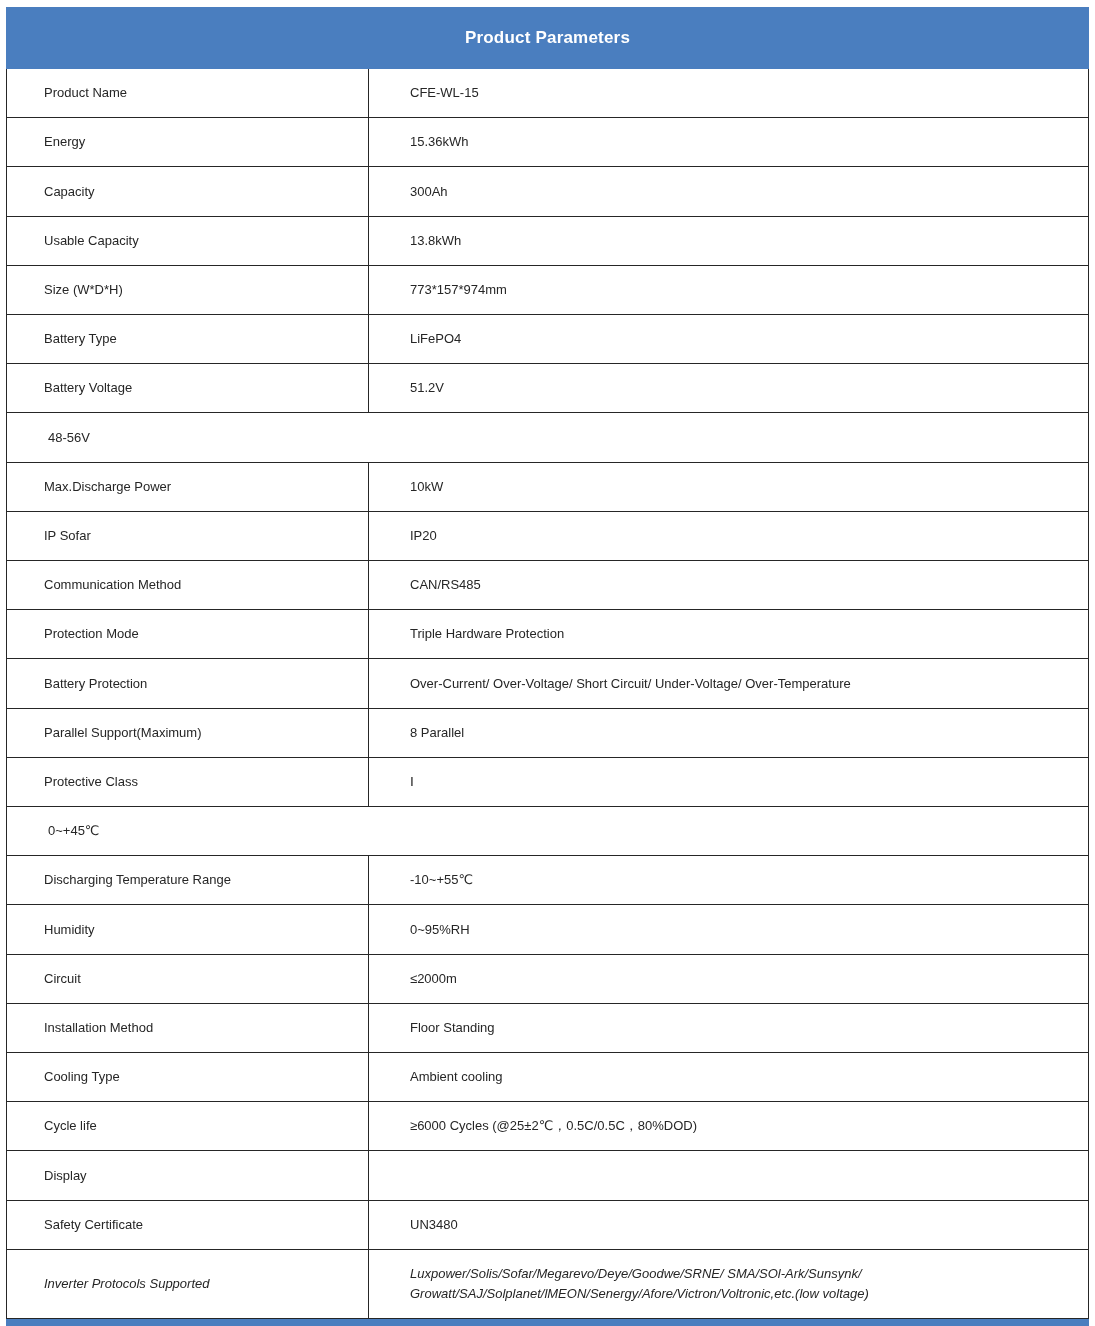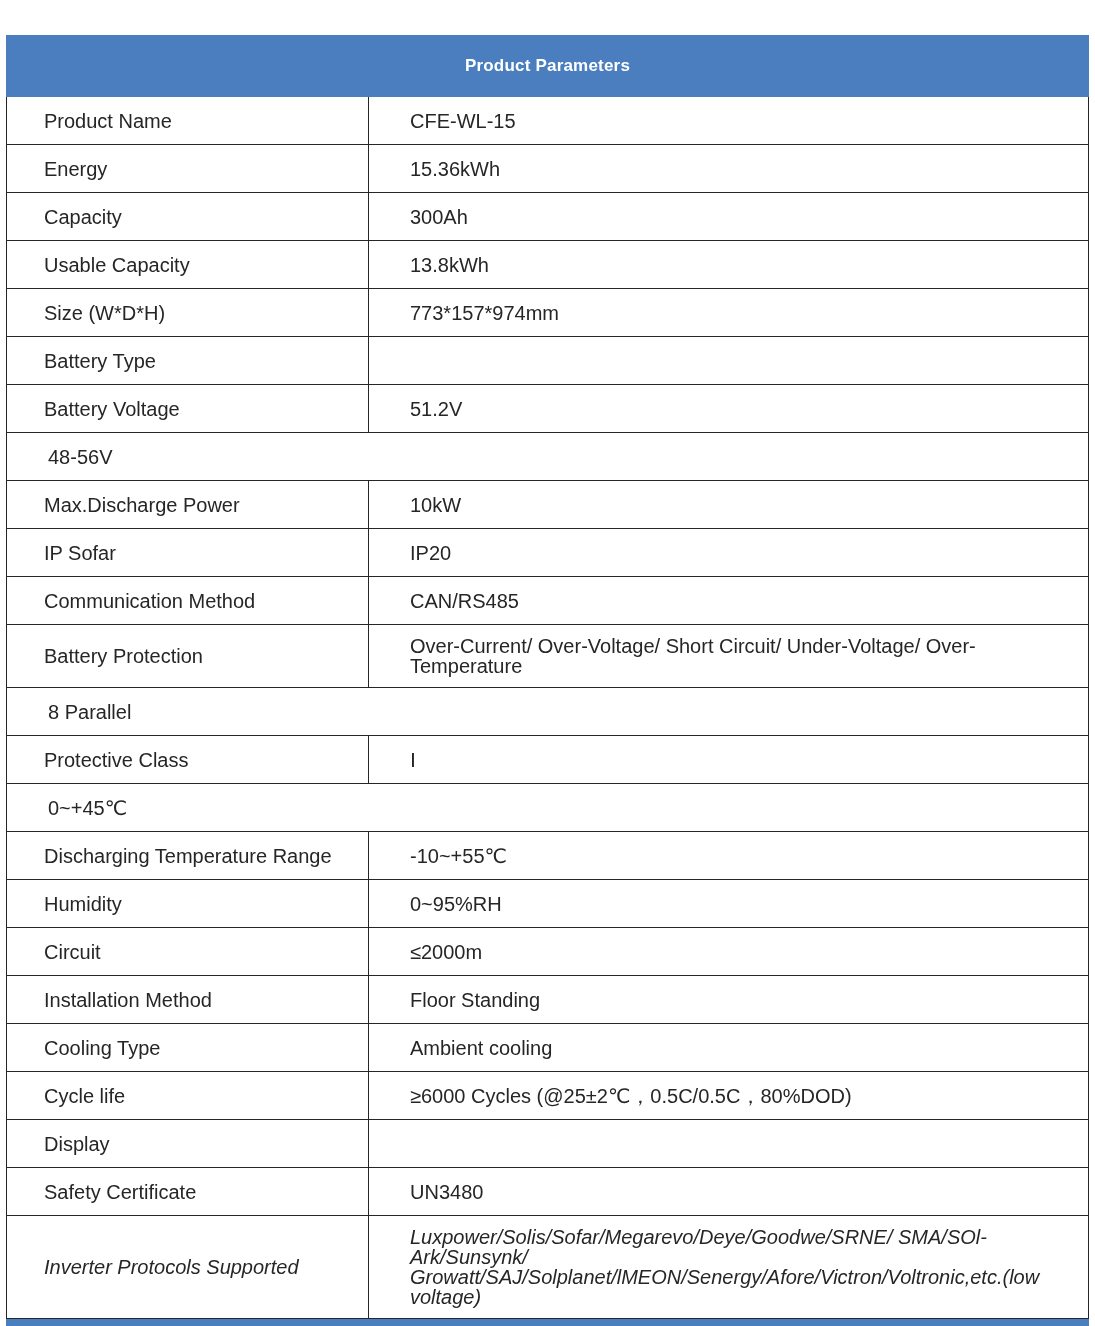--- a/index.html
+++ b/index.html
@@ -17,21 +17,20 @@
     display: flex;
     flex-direction: column;
   }
   .header-bar {
     height: 62px;
     background: #4a7ebf; 
     display: flex;
     align-items: center;
     justify-content: center;
     flex: 0 0 auto;
-    margin-top: 28px;
   }
   .header-title {
     color: #ffffff;
     font-size: 17px;
     font-weight: bold;
     letter-spacing: 0.2px;
   }
   .param-table {
     flex: 1 1 auto;
     border: 1px solid #262626;
@@ -46,21 +45,21 @@
     min-height: 48px;
     border-bottom: 1px solid #262626;
   }
   .row:last-child {
     border-bottom: none;
     font-style: italic;
   }
   .cell {
     display: flex;
     align-items: center;
-    font-size: 20px;
+    font-size: 13px;
     color: #262626;
     line-height: 20px;
   }
   .label-cell {
     width: 362px;
     flex: 0 0 362px;
     border-right: 1px solid #262626;
     padding-left: 37px;
     padding-right: 10px;
   }
@@ -102,20 +101,21 @@
       <div class="row">
         <div class="cell label-cell">Usable Capacity</div>
         <div class="cell value-cell">13.8kWh</div>
       </div>
       <div class="row">
         <div class="cell label-cell">Size (W*D*H)</div>
         <div class="cell value-cell">773*157*974mm</div>
       </div>
       <div class="row">
         <div class="cell label-cell">Battery Type</div>
+        <div class="cell value-cell">LiFePO4</div>
       </div>
       <div class="row">
         <div class="cell label-cell">Battery Voltage</div>
         <div class="cell value-cell">51.2V</div>
       </div>
       <div class="row">
         <div class="cell value-cell">48-56V</div>
       </div>
       <div class="row">
         <div class="cell label-cell">Max.Discharge Power</div>
@@ -123,24 +123,29 @@
       </div>
       <div class="row">
         <div class="cell label-cell">IP Sofar</div>
         <div class="cell value-cell">IP20</div>
       </div>
       <div class="row">
         <div class="cell label-cell">Communication Method</div>
         <div class="cell value-cell">CAN/RS485</div>
       </div>
       <div class="row">
+        <div class="cell label-cell">Protection Mode</div>
+        <div class="cell value-cell">Triple Hardware Protection</div>
+      </div>
+      <div class="row">
         <div class="cell label-cell">Battery Protection</div>
         <div class="cell value-cell">Over-Current/ Over-Voltage/ Short Circuit/ Under-Voltage/ Over-Temperature</div>
       </div>
       <div class="row">
+        <div class="cell label-cell">Parallel Support(Maximum)</div>
         <div class="cell value-cell">8 Parallel</div>
       </div>
       <div class="row">
         <div class="cell label-cell">Protective Class</div>
         <div class="cell value-cell">Ⅰ</div>
       </div>
       <div class="row">
         <div class="cell value-cell">0~+45℃</div>
       </div>
       <div class="row">

